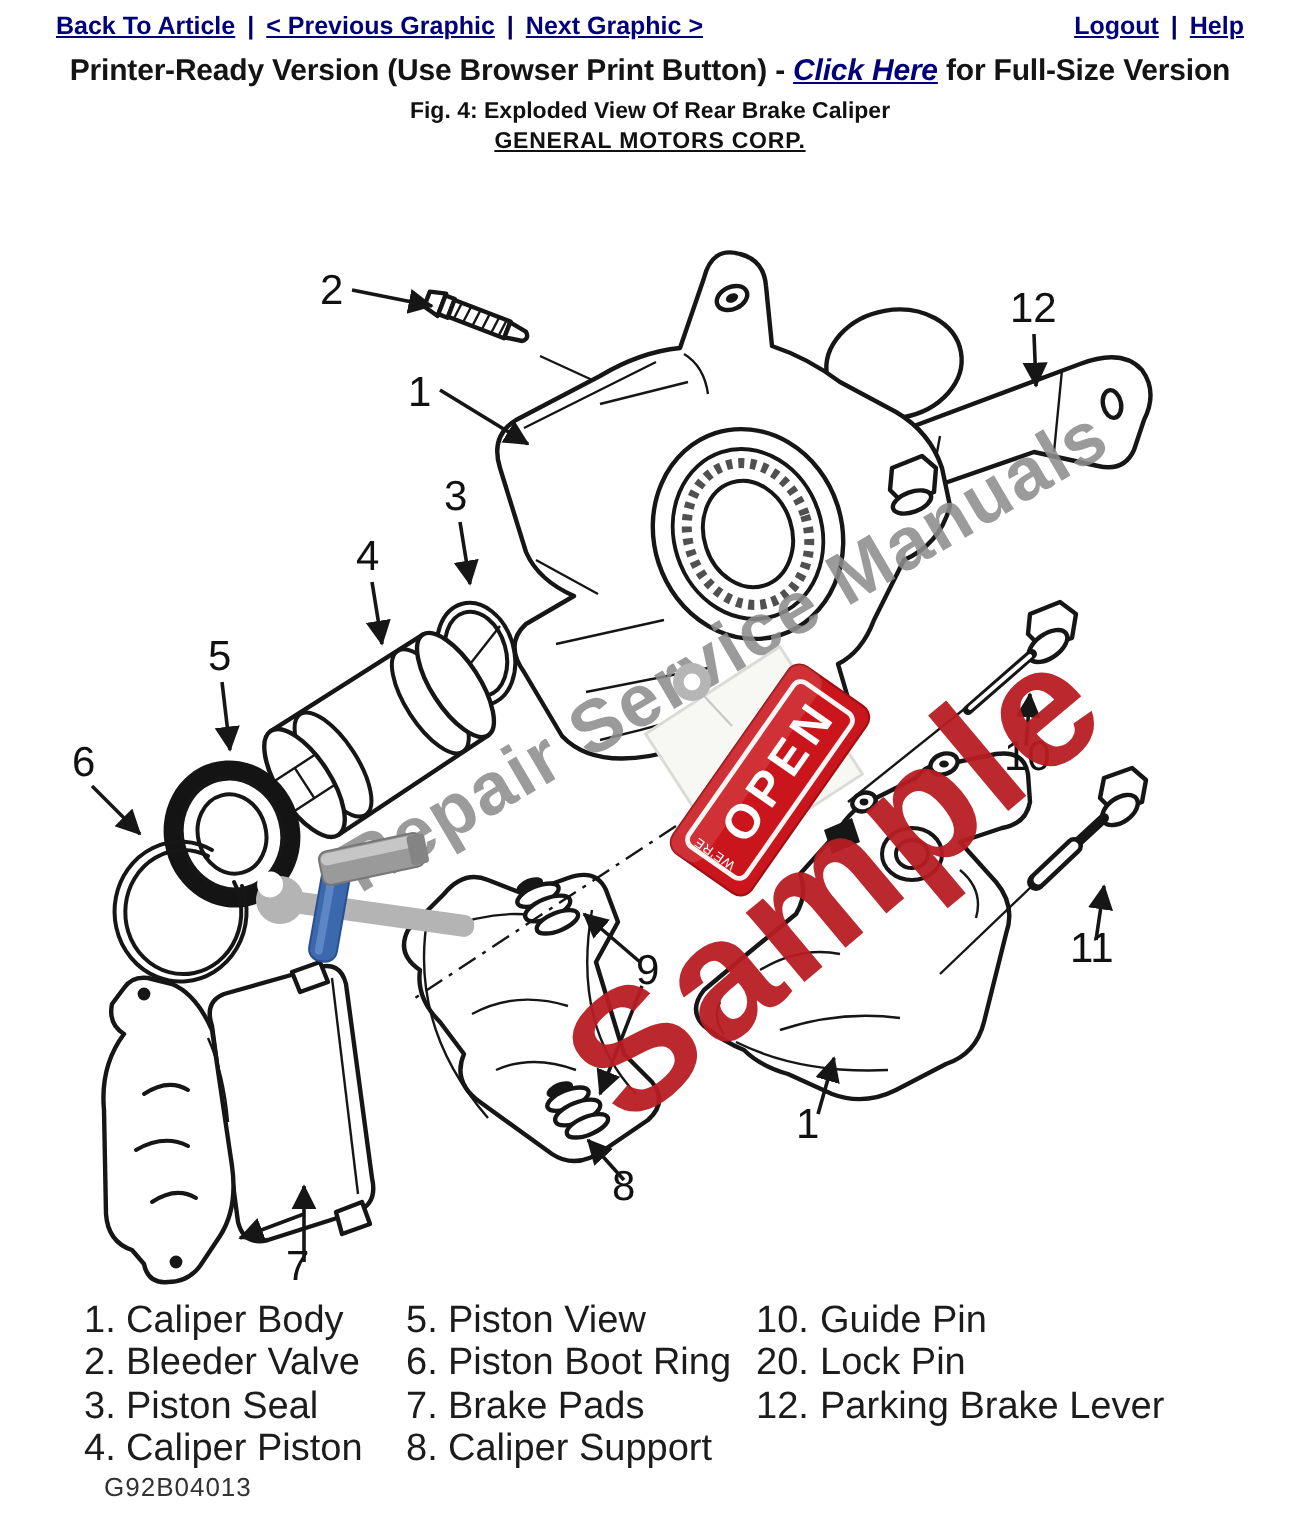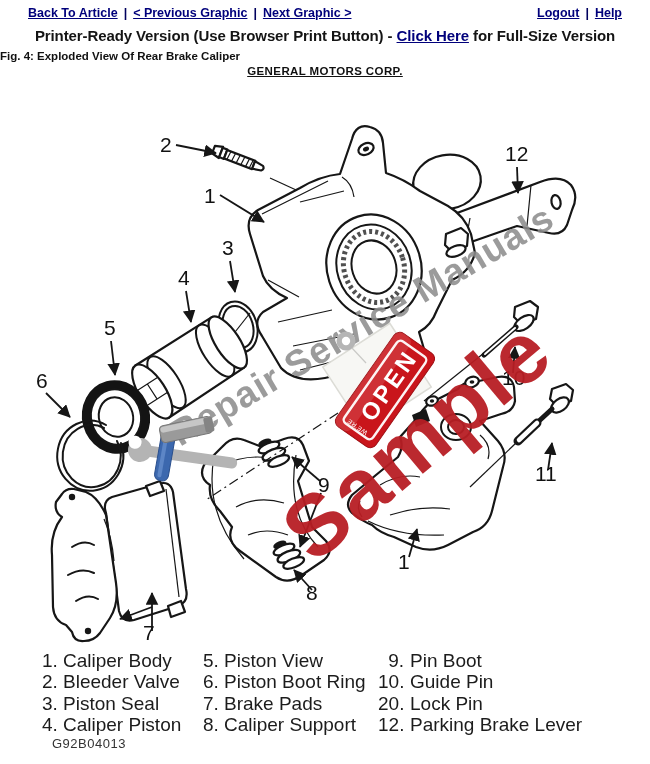--- a/index.html
+++ b/index.html
@@ -7,22 +7,22 @@
         font-family:"Liberation Sans",sans-serif;overflow:hidden;}
   
   .topbar{position:absolute;top:6px;left:28px;right:28px;display:flex;
           justify-content:space-between;font-size:12.5px;font-weight:bold;
           color:#00007b;white-space:nowrap;}
   .topbar a{color:#00007b;text-decoration:underline;cursor:pointer;}
   .sep{margin:0 6px;text-decoration:none;color:#00005e;font-weight:bold;}
   
   .printer{position:absolute;top:27px;left:0;width:100%;text-align:center;
            font-size:15px;font-weight:bold;color:#141414;letter-spacing:-0.1px;}
-  .printer a{color:#00007b;text-decoration:underline;cursor:pointer;}
-  .figcap{position:absolute;top:50px;left:0;width:100%;text-align:left;
+  .printer a{color:#00007b;text-decoration:underline;cursor:pointer;font-style:italic;}
+  .figcap{position:absolute;top:50px;left:0;width:100%;text-align:center;
           font-size:11.5px;font-weight:bold;color:#111;}
   .figcomp{position:absolute;top:65px;left:0;width:100%;text-align:center;
            font-size:11.5px;font-weight:bold;color:#111;letter-spacing:.4px;text-decoration:underline;}
   
   svg.diagram{position:absolute;top:85px;left:0;}
   .ln{stroke:#161616;stroke-width:2;fill:none;stroke-linecap:round;stroke-linejoin:round;}
   .part{stroke:#161616;stroke-width:2.2;fill:#ffffff;stroke-linejoin:round;}
   .thin{stroke:#161616;stroke-width:1.2;fill:none;}
   .callout{font-family:"Liberation Sans",sans-serif;font-size:21px;fill:#111;}
   .leader{stroke:#161616;stroke-width:1.8;fill:none;}
@@ -261,20 +261,19 @@
     <div><span class="leg-num">3.</span><span>Piston Seal</span></div>
     <div><span class="leg-num">4.</span><span>Caliper Piston</span></div>
   </div>
   <div class="leg-col c2">
     <div><span class="leg-num">5.</span><span>Piston View</span></div>
     <div><span class="leg-num">6.</span><span>Piston Boot Ring</span></div>
     <div><span class="leg-num">7.</span><span>Brake Pads</span></div>
     <div><span class="leg-num">8.</span><span>Caliper Support</span></div>
   </div>
   <div class="leg-col c3">
-    <div><span class="leg-num">9.</span><span>Pin Boot</span></div>
     <div><span class="leg-num">10.</span><span>Guide Pin</span></div>
     <div><span class="leg-num">20.</span><span>Lock Pin</span></div>
     <div><span class="leg-num">12.</span><span>Parking Brake Lever</span></div>
   </div>
 
   <div class="doccode">G92B04013</div>
 </div>
 
 </body></html>

